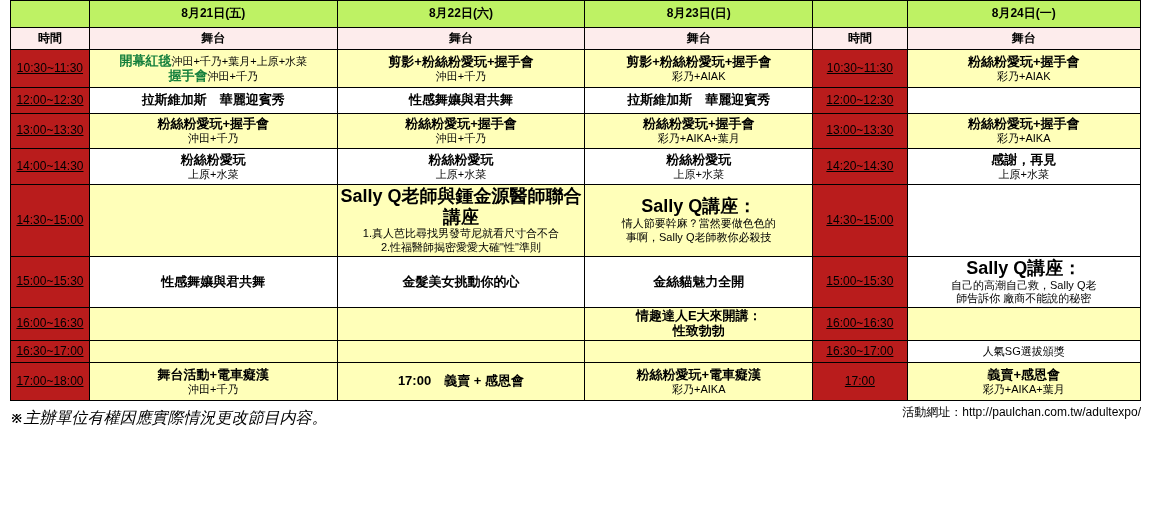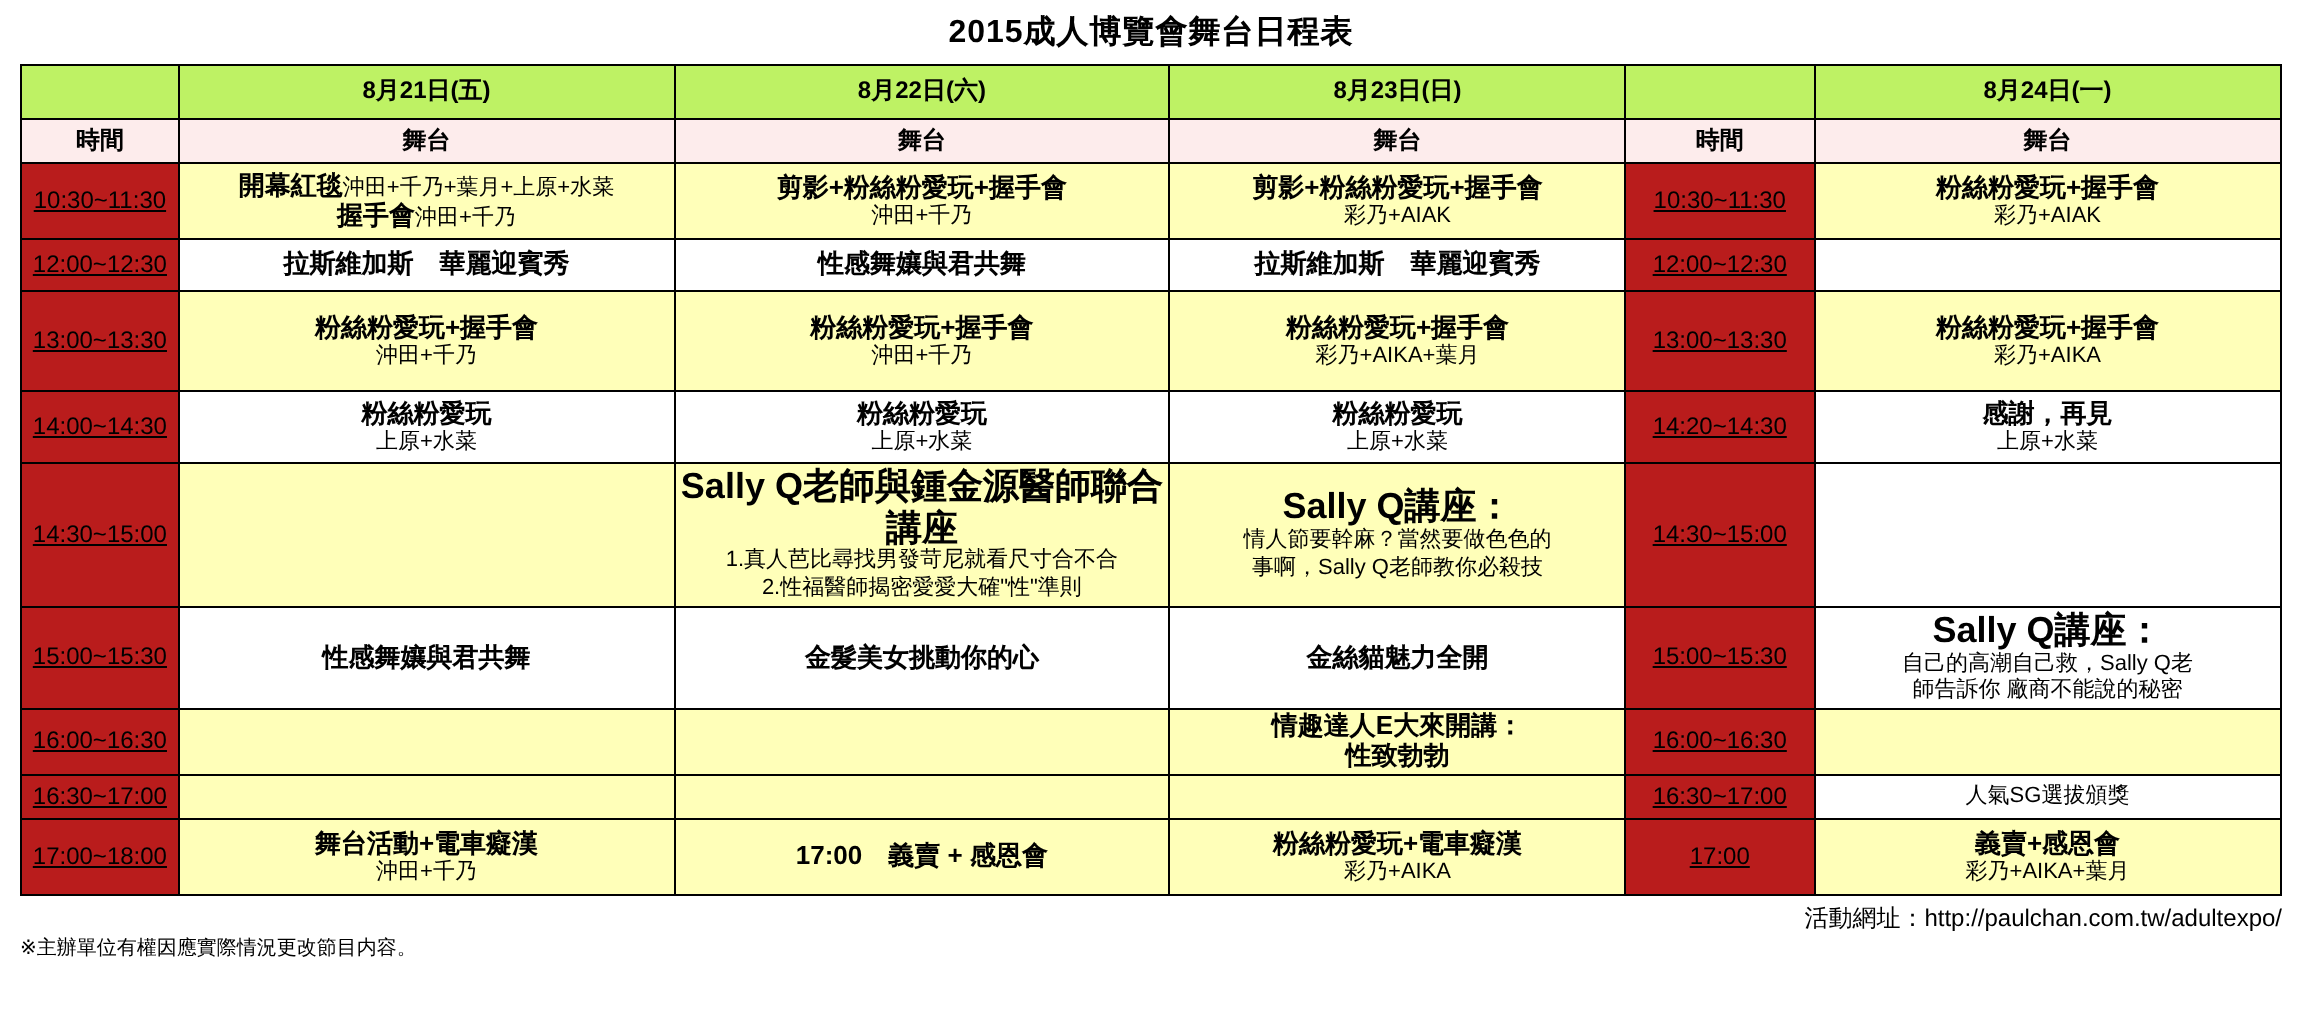--- a/index.html
+++ b/index.html
@@ -70,21 +70,21 @@
   .main-line {
     font-weight: bold;
     font-size: 13px;
     display: block;
   }
   .sub-line {
     font-size: 11px;
     display: block;
   }
   .red {
-    color: #000000;
+    color: #15803d;
   }
   .inline-small {
     font-weight: normal;
     font-size: 11px;
   }
   .lect-title {
     font-weight: bold;
     font-size: 18px;
     display: block;
   }
@@ -95,45 +95,45 @@
   }
   .footer {
     position: relative;
     width: 1131px;
     margin: 3px auto 0 auto;
     height: 18px;
   }
   .footer-left {
     position: absolute;
     left: 0;
-    top: 16px;
-    font-size: 10px;
+    top: 4px;
+    font-size: 16px;
+    font-style: italic;
   }
   .footer-right {
     position: absolute;
     right: 0;
     top: 0;
     font-size: 12px;
   }
   .r1 { height: 38px; }
   .r2 { height: 26px; }
-  .r3 { height: 50px; }
+  .r3 { height: 35px; }
   .r4 { height: 36px; }
   .r5 { height: 52px; }
   .r6 { height: 44px; }
   .r7 { height: 32px; }
   .r8 { height: 22px; }
   .r9 { height: 38px; }
 </style>
 </head>
 <body>
 
 <div id="page">
 
-  <div class="title">2015成人博覽會舞台日程表</div>
 
   <table class="schedule">
     <colgroup>
       <col style="width:72px">
       <col style="width:226px">
       <col style="width:226px">
       <col style="width:208px">
       <col style="width:86px">
       <col style="width:213px">
     </colgroup>

